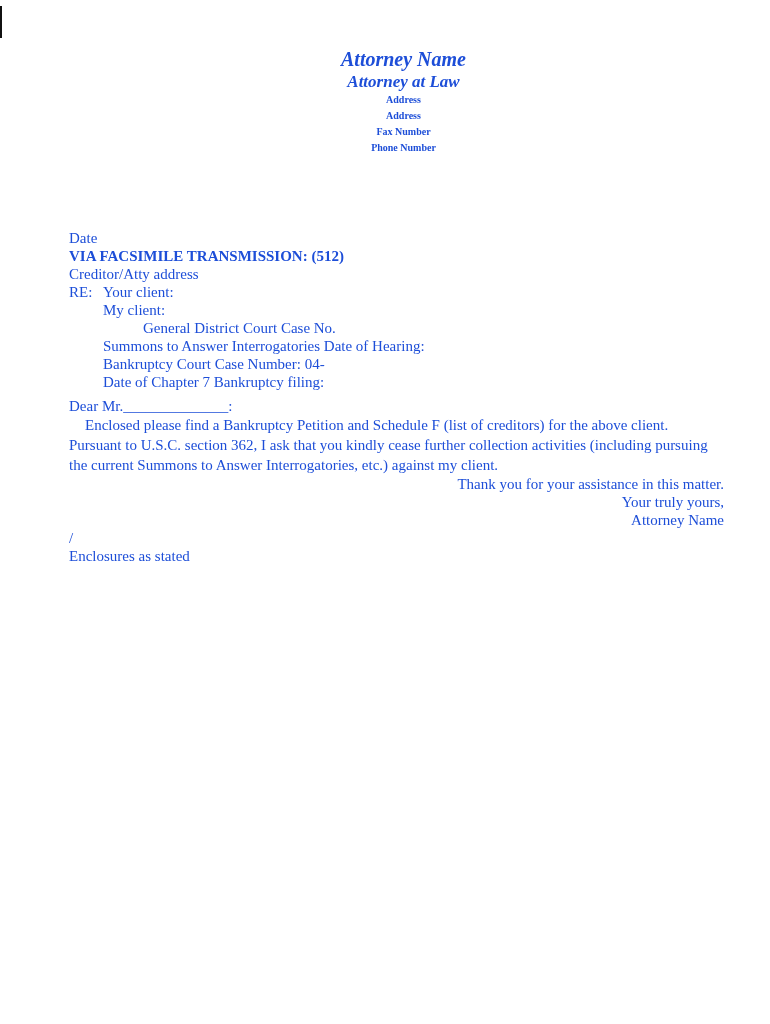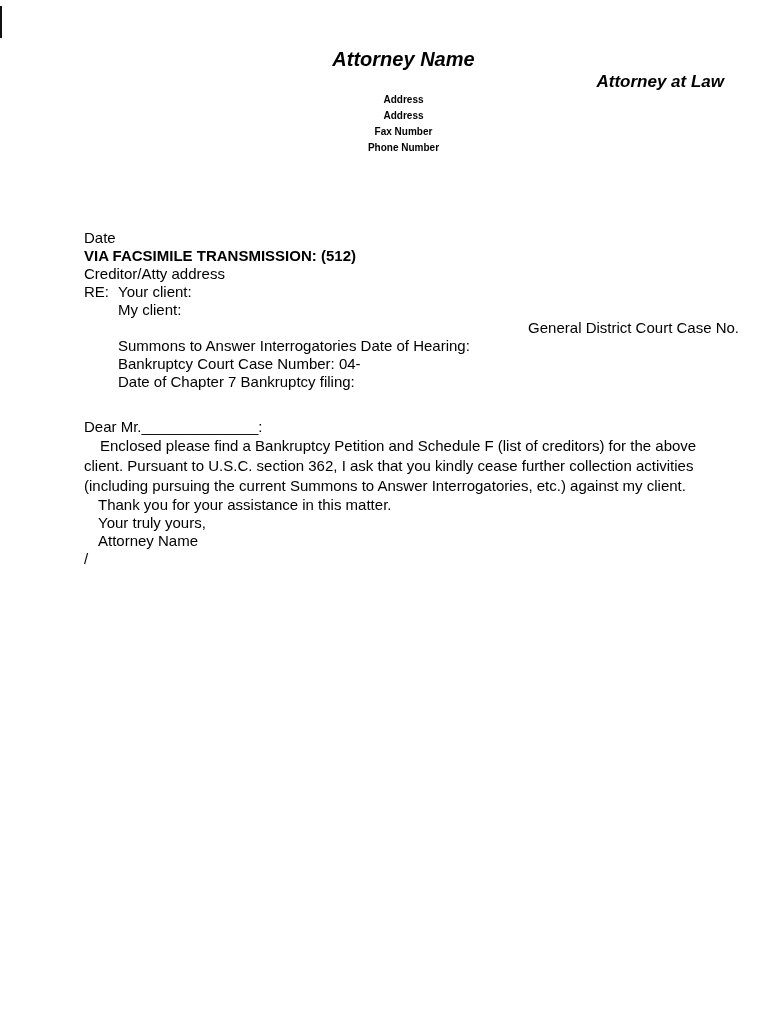--- a/index.html
+++ b/index.html
@@ -5,22 +5,22 @@
   html, body {
     margin: 0;
     padding: 0;
     background: #ffffff;
   }
   .page {
     position: relative;
     width: 770px;
     height: 1024px;
     background: #ffffff;
-    font-family: Liberation Sans, sans-serif;
-    color: #000000;
+    font-family: Liberation Serif, serif;
+    color: #1d4ed8;
     overflow: hidden;
   }
   .scan-artifact {
     position: absolute;
     left: 0;
     top: 6px;
     width: 2px;
     height: 32px;
     background: #111111;
   }
@@ -36,50 +36,49 @@
     font-size: 20px;
     line-height: 23px;
     font-weight: 700;
     font-style: italic;
   }
   .lh-title {
     font-size: 17px;
     line-height: 21px;
     font-weight: 700;
     font-style: italic;
-    text-align: right;
   }
   .lh-line {
     font-size: 10px;
     line-height: 16px;
     font-weight: 700;
   }
   
   .letter {
     position: absolute;
     top: 229px;
-    left: 84px;
+    left: 69px;
     width: 655px;
     font-size: 15px;
     line-height: 18px;
   }
   .letter p { margin: 0; }
   .bold { font-weight: 700; }
   .mb18 { margin-bottom: 18px; }
-  .re-block { margin-bottom: 27px; }
+  .re-block { margin-bottom: 6px; }
   .re-label { display: inline-block; width: 34px; }
   .ind1 { padding-left: 34px; }
-  .ind2 { padding-left: 74px; text-align: right; }
+  .ind2 { padding-left: 74px; }
   .salutation { margin-bottom: 19px; }
   .para {
     line-height: 20px;
     text-indent: 16px;
     margin-bottom: 12px;
   }
-  .indent { padding-left: 14px; }
+  .indent { padding-left: 14px; text-align: right; }
   .mb-thanks  { margin-bottom: 15px; }
   .mb-closing { margin-bottom: 37px; }
   .mb-sig     { margin-bottom: 15px; }
 </style>
 </head>
 <body>
 
 <div class="page">
 
   <div class="scan-artifact"></div>
@@ -106,15 +105,16 @@
       <p class="ind1">Bankruptcy Court Case Number: 04-</p>
       <p class="ind1">Date of Chapter 7 Bankruptcy filing:</p>
     </div>
 
     <p class="salutation">Dear Mr.______________:</p>
     <p class="para">Enclosed please find a Bankruptcy Petition and Schedule F (list of creditors) for the above client. Pursuant to U.S.C. section 362, I ask that you kindly cease further collection activities (including pursuing the current Summons to Answer Interrogatories, etc.) against my client.</p>
     <p class="indent mb-thanks">Thank you for your assistance in this matter.</p>
     <p class="indent mb-closing">Your truly yours,</p>
     <p class="indent mb-sig">Attorney Name</p>
     <p class="mb18">/</p>
+    <p>Enclosures as stated</p>
   </main>
 
 </div>
 
 </body></html>

